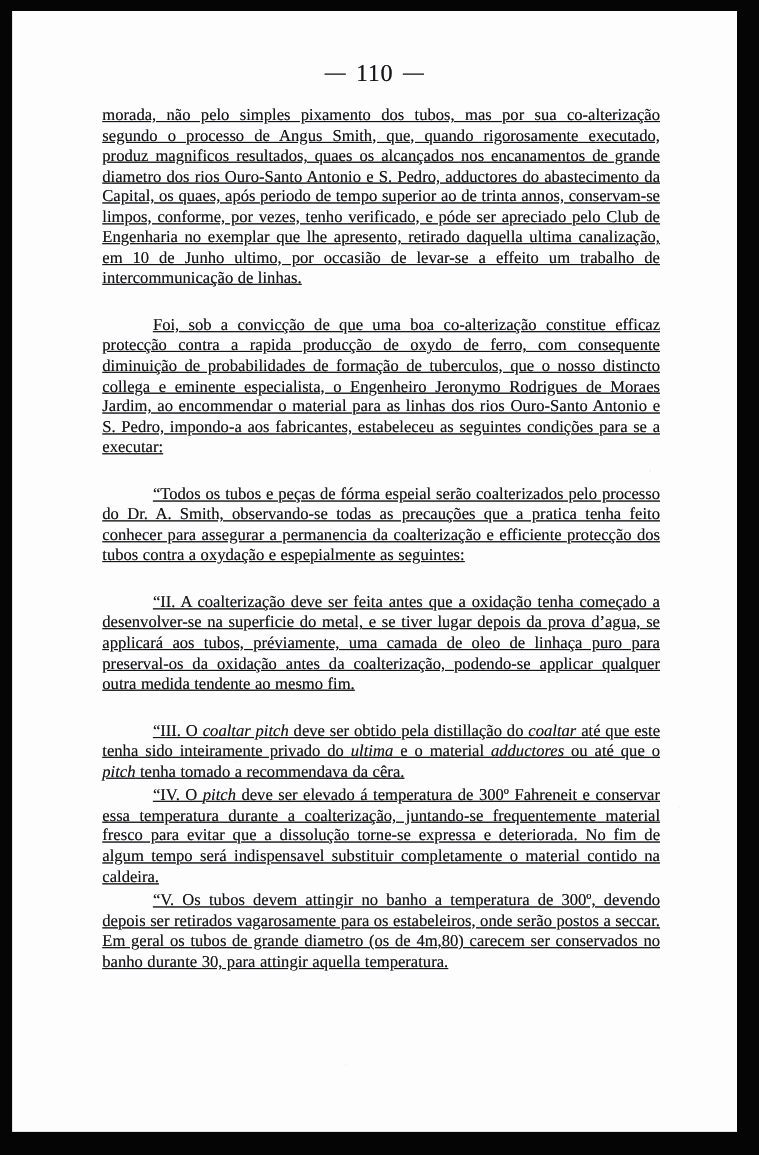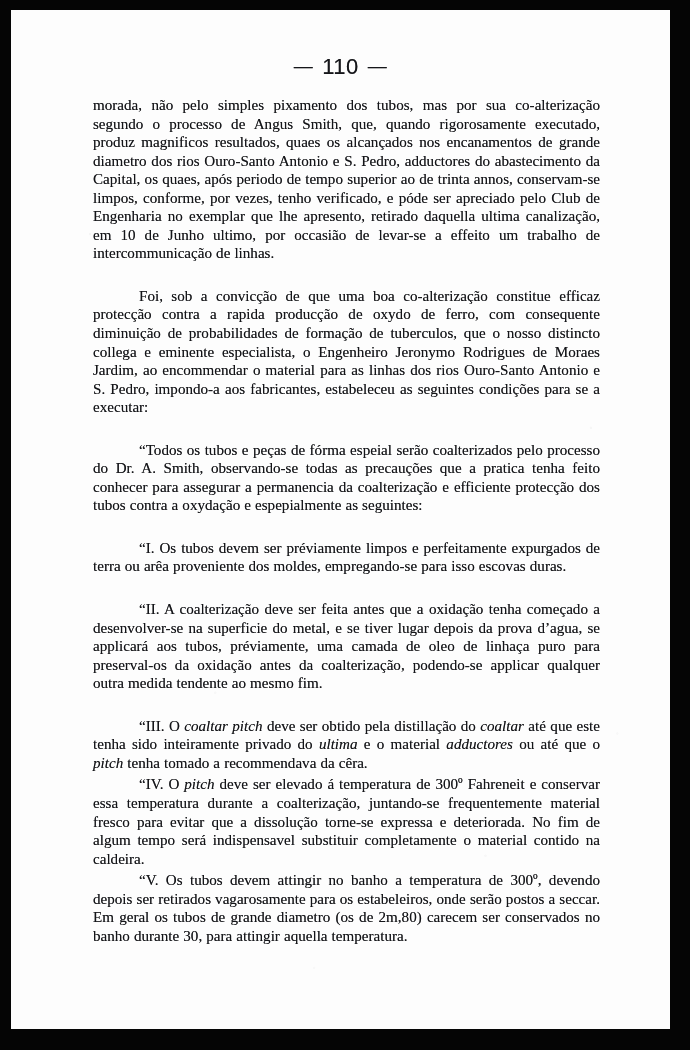--- a/index.html
+++ b/index.html
@@ -52,21 +52,21 @@
     opacity: 0.9;
   }
 
   
   .folio {
     position: absolute;
     left: 0;
     top: 44px;
     width: 659px;
     text-align: center;
-    font-family: Liberation Sans, sans-serif;
+    font-family: Liberation Serif, serif;
     font-size: 21px;
     letter-spacing: 0.5px;
     color: #15161a;
   }
   .folio .dash {
     display: inline-block;
     padding: 0 9px;
     font-size: 19px;
     position: relative;
     top: -2px;
@@ -102,21 +102,21 @@
   }
   
   p.para.gap-before {
     margin-top: 24px;
   }
   p.para.gap-small {
     margin-top: 3px;
   }
 
   
-  p.para { text-align-last: left; }
+  p.para { text-align-last: left; text-decoration: underline; }
 
   i, em { font-style: italic; }
 
   
   .text-column, .folio {
     text-shadow: 0 0 0.45px rgba(0,0,0,0.55);
   }
 </style>
 </head>
 <body>
@@ -131,27 +131,26 @@
     </div>
 
     <div class="text-column">
 
       <p class="para no-indent">morada, não pelo simples pixamento dos tubos, mas por sua co-alterização segundo o processo de Angus Smith, que, quando rigorosamente executado, produz magnificos resultados, quaes os alcançados nos encanamentos de grande diametro dos rios Ouro-Santo Antonio e S. Pedro, adductores do abastecimento da Capital, os quaes, após periodo de tempo superior ao de trinta annos, conservam-se limpos, conforme, por vezes, tenho verificado, e póde ser apreciado pelo Club de Engenharia no exemplar que lhe apresento, retirado daquella ultima canalização, em 10 de Junho ultimo, por occasião de levar-se a effeito um trabalho de intercommunicação de linhas.</p>
 
       <p class="para gap-before">Foi, sob a convicção de que uma boa co-alterização constitue efficaz protecção contra a rapida producção de oxydo de ferro, com consequente diminuição de probabilidades de formação de tuberculos, que o nosso distincto collega e eminente especialista, o Engenheiro Jeronymo Rodrigues de Moraes Jardim, ao encommendar o material para as linhas dos rios Ouro-Santo Antonio e S. Pedro, impondo-a aos fabricantes, estabeleceu as seguintes condições para se a executar:</p>
 
       <p class="para gap-before">“Todos os tubos e peças de fórma espeial serão coalterizados pelo processo do Dr. A. Smith, observando-se todas as precauções que a pratica tenha feito conhecer para assegurar a permanencia da coalterização e efficiente protecção dos tubos contra a oxydação e espepialmente as seguintes:</p>
 
-      <p class="para gap-before">“I. Os tubos devem ser préviamente limpos e perfeitamente expurgados de terra ou arêa proveniente dos moldes, empregando-se para isso escovas duras.</p>
 
       <p class="para gap-before">“II. A coalterização deve ser feita antes que a oxidação tenha começado a desenvolver-se na superficie do metal, e se tiver lugar depois da prova d’agua, se applicará aos tubos, préviamente, uma camada de oleo de linhaça puro para preserval-os da oxidação antes da coalterização, podendo-se applicar qualquer outra medida tendente ao mesmo fim.</p>
 
       <p class="para gap-before"><span>“III. O </span><i>coaltar pitch</i><span> deve ser obtido pela distillação do </span><i>coaltar</i><span> até que este tenha sido inteiramente privado do </span><i>ultima</i><span> e o material </span><i>adductores</i><span> ou até que o </span><i>pitch</i><span> tenha tomado a recommendava da cêra.</span></p>
 
 
 
       <p class="para gap-small"><span>“IV. O </span><i>pitch</i><span> deve ser elevado á temperatura de 300º Fahreneit e conservar essa temperatura durante a coalterização, juntando-se frequentemente material fresco para evitar que a dissolução torne-se expressa e deteriorada. No fim de algum tempo será indispensavel substituir completamente o material contido na caldeira.</span></p>
 
-      <p class="para gap-small">“V. Os tubos devem attingir no banho a temperatura de 300º, devendo depois ser retirados vagarosamente para os estabeleiros, onde serão postos a seccar. Em geral os tubos de grande diametro (os de 2m,80) carecem ser conservados no banho durante 30, para attingir aquella temperatura.</p>
+      <p class="para gap-small">“V. Os tubos devem attingir no banho a temperatura de 300º, devendo depois ser retirados vagarosamente para os estabeleiros, onde serão postos a seccar. Em geral os tubos de grande diametro (os de 4m,80) carecem ser conservados no banho durante 30, para attingir aquella temperatura.</p>
 
     </div>
   </div>
 </div>
 
 </body></html>

